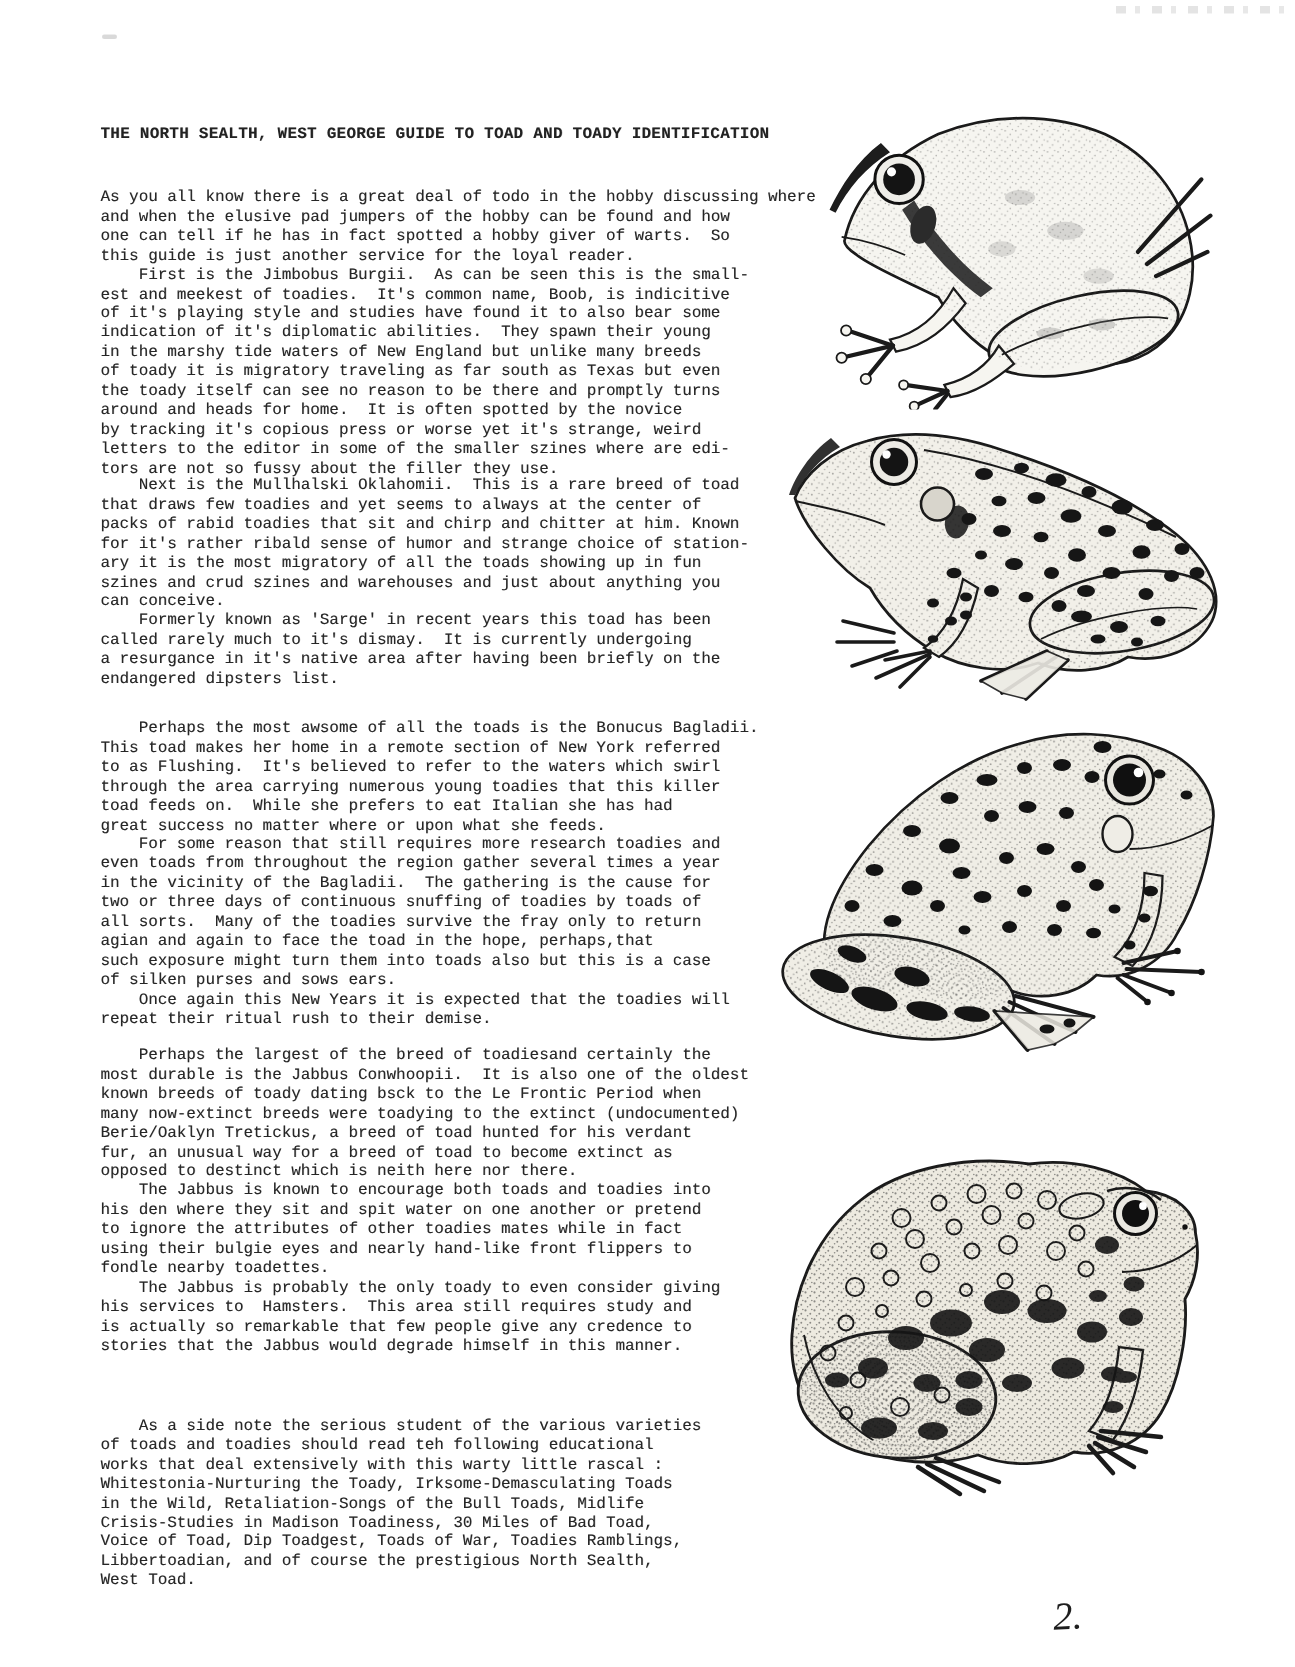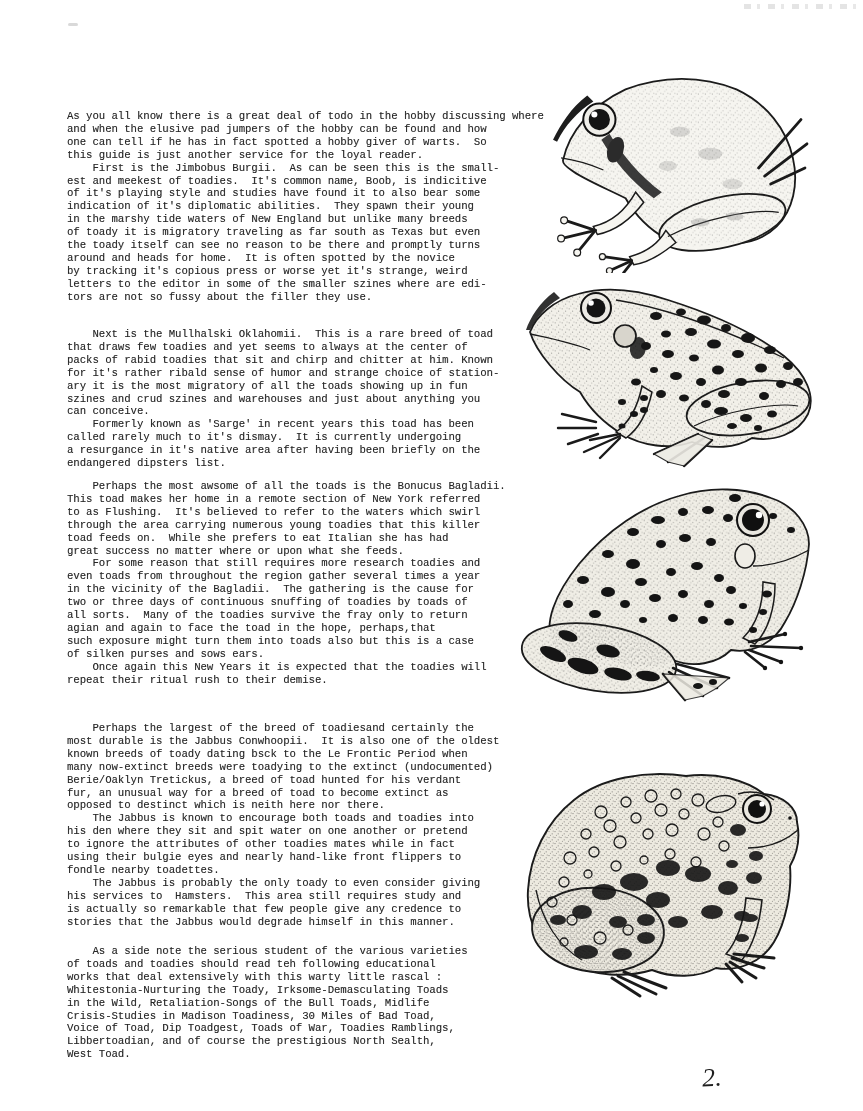--- a/index.html
+++ b/index.html
@@ -23,37 +23,38 @@
   svg{display:block;}
 </style>
 </head>
 <body>
 
 <div class="page">
 
   <div class="artifact artifact-tr"></div>
   <div class="artifact artifact-tl"></div>
 
-
-  <pre class="tw" style="top:110px">As you all know there is a great deal of todo in the hobby discussing where
+  <pre class="tw title">THE NORTH SEALTH, WEST GEORGE GUIDE TO TOAD AND TOADY IDENTIFICATION</pre>
+
+  <pre class="tw" style="top:126px">As you all know there is a great deal of todo in the hobby discussing where
 and when the elusive pad jumpers of the hobby can be found and how
 one can tell if he has in fact spotted a hobby giver of warts.  So
 this guide is just another service for the loyal reader.
     First is the Jimbobus Burgii.  As can be seen this is the small-
 est and meekest of toadies.  It's common name, Boob, is indicitive
 of it's playing style and studies have found it to also bear some
 indication of it's diplomatic abilities.  They spawn their young
 in the marshy tide waters of New England but unlike many breeds
 of toady it is migratory traveling as far south as Texas but even
 the toady itself can see no reason to be there and promptly turns
 around and heads for home.  It is often spotted by the novice
 by tracking it's copious press or worse yet it's strange, weird
 letters to the editor in some of the smaller szines where are edi-
 tors are not so fussy about the filler they use.</pre>
-  <pre class="tw" style="top:328px">    Next is the Mullhalski Oklahomii.  This is a rare breed of toad
+  <pre class="tw" style="top:318px">    Next is the Mullhalski Oklahomii.  This is a rare breed of toad
 that draws few toadies and yet seems to always at the center of
 packs of rabid toadies that sit and chirp and chitter at him. Known
 for it's rather ribald sense of humor and strange choice of station-
 ary it is the most migratory of all the toads showing up in fun
 szines and crud szines and warehouses and just about anything you
 can conceive.
     Formerly known as 'Sarge' in recent years this toad has been
 called rarely much to it's dismay.  It is currently undergoing
 a resurgance in it's native area after having been briefly on the
 endangered dipsters list.</pre>
@@ -66,21 +67,21 @@
     For some reason that still requires more research toadies and
 even toads from throughout the region gather several times a year
 in the vicinity of the Bagladii.  The gathering is the cause for
 two or three days of continuous snuffing of toadies by toads of
 all sorts.  Many of the toadies survive the fray only to return
 agian and again to face the toad in the hope, perhaps,that
 such exposure might turn them into toads also but this is a case
 of silken purses and sows ears.
     Once again this New Years it is expected that the toadies will
 repeat their ritual rush to their demise.</pre>
-  <pre class="tw" style="top:722px">    Perhaps the largest of the breed of toadiesand certainly the
+  <pre class="tw" style="top:698px">    Perhaps the largest of the breed of toadiesand certainly the
 most durable is the Jabbus Conwhoopii.  It is also one of the oldest
 known breeds of toady dating bsck to the Le Frontic Period when
 many now-extinct breeds were toadying to the extinct (undocumented)
 Berie/Oaklyn Tretickus, a breed of toad hunted for his verdant
 fur, an unusual way for a breed of toad to become extinct as
 opposed to destinct which is neith here nor there.
     The Jabbus is known to encourage both toads and toadies into
 his den where they sit and spit water on one another or pretend
 to ignore the attributes of other toadies mates while in fact
 using their bulgie eyes and nearly hand-like front flippers to

